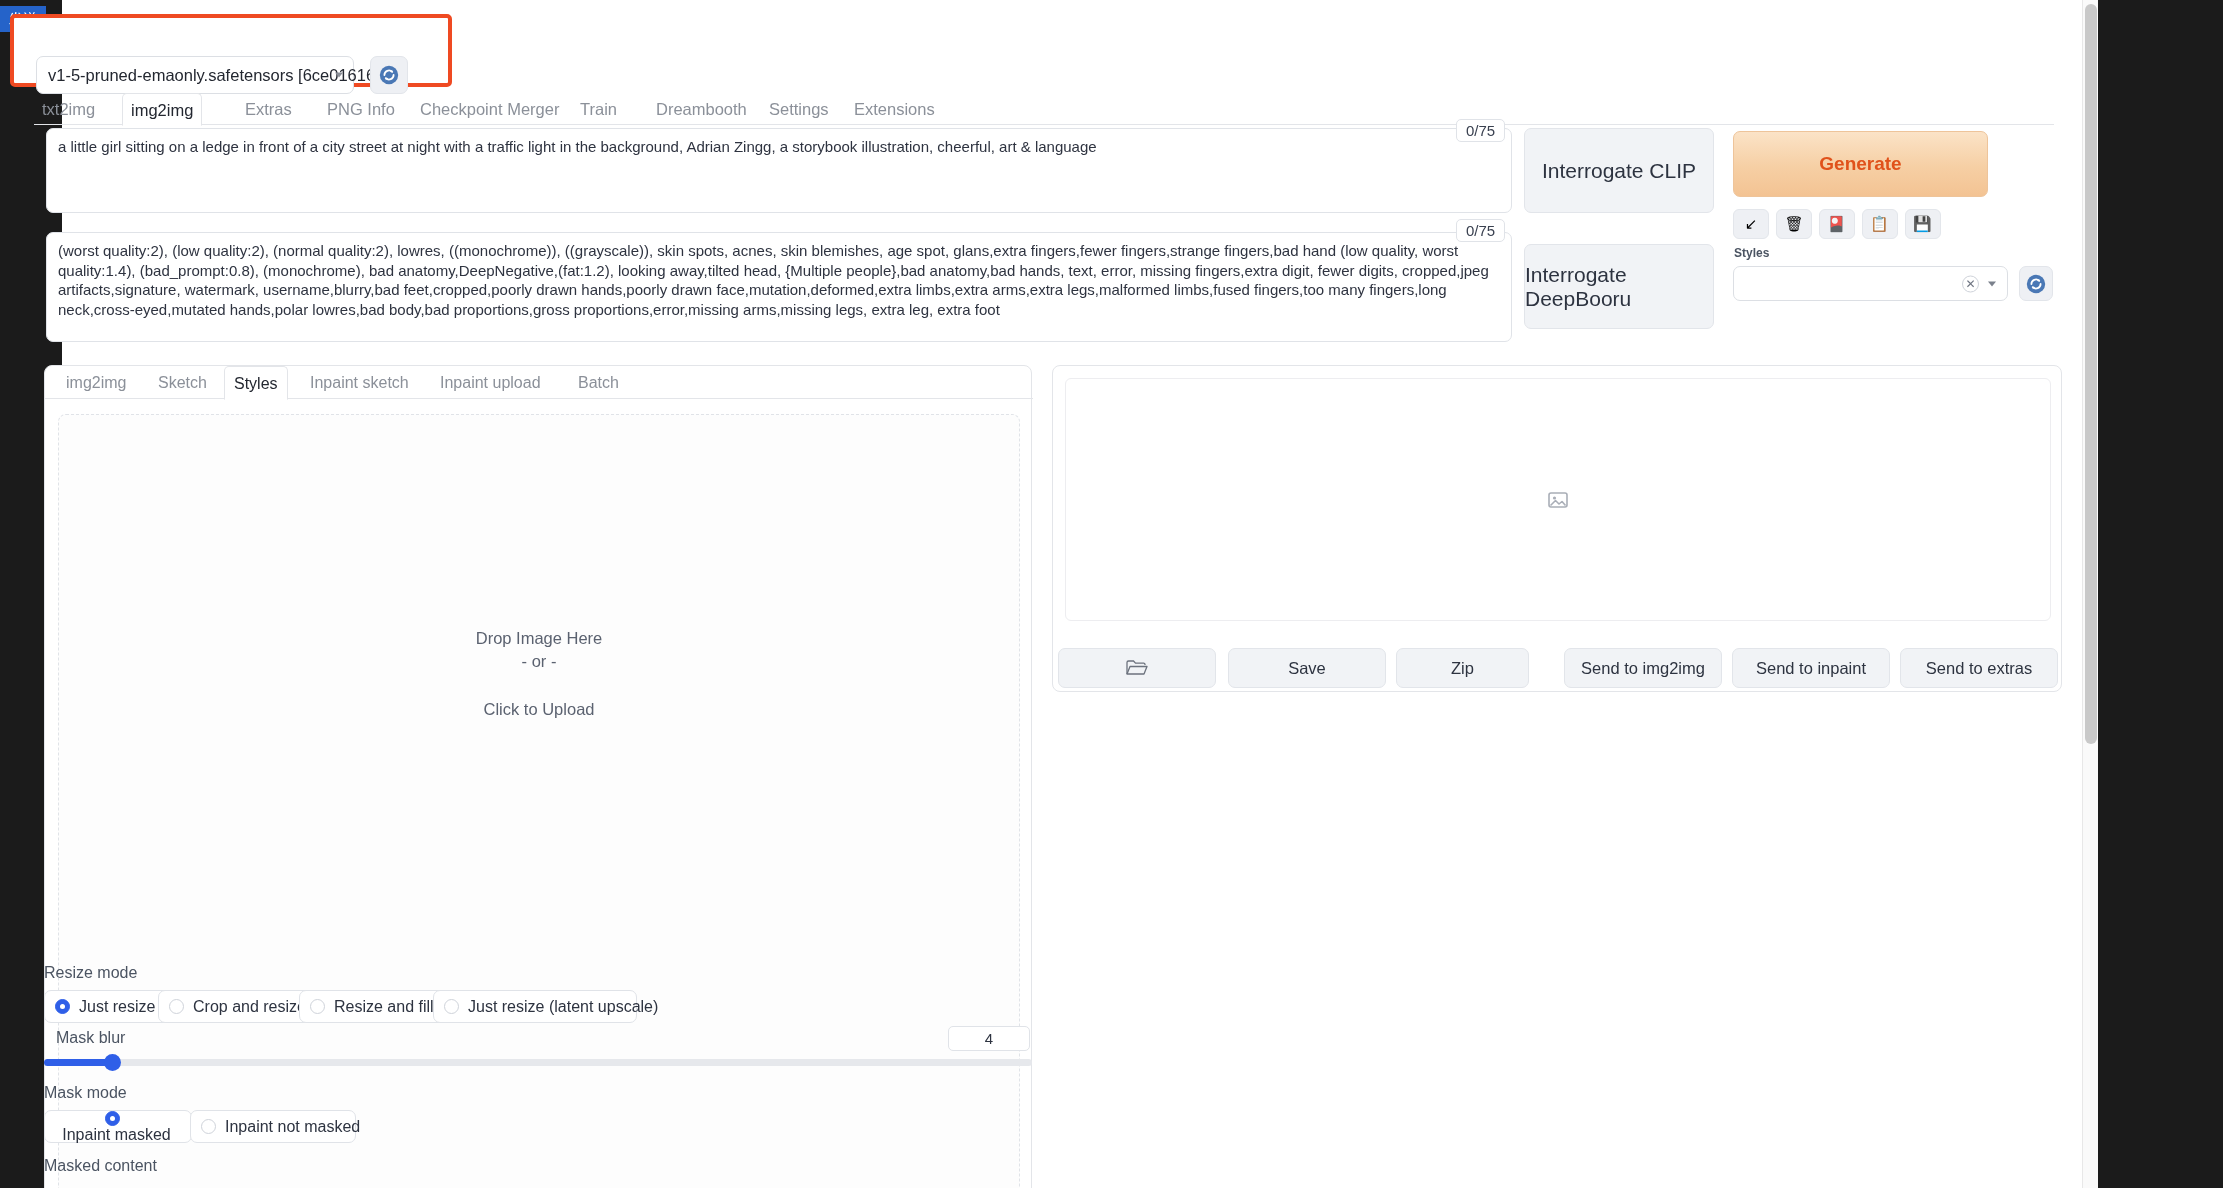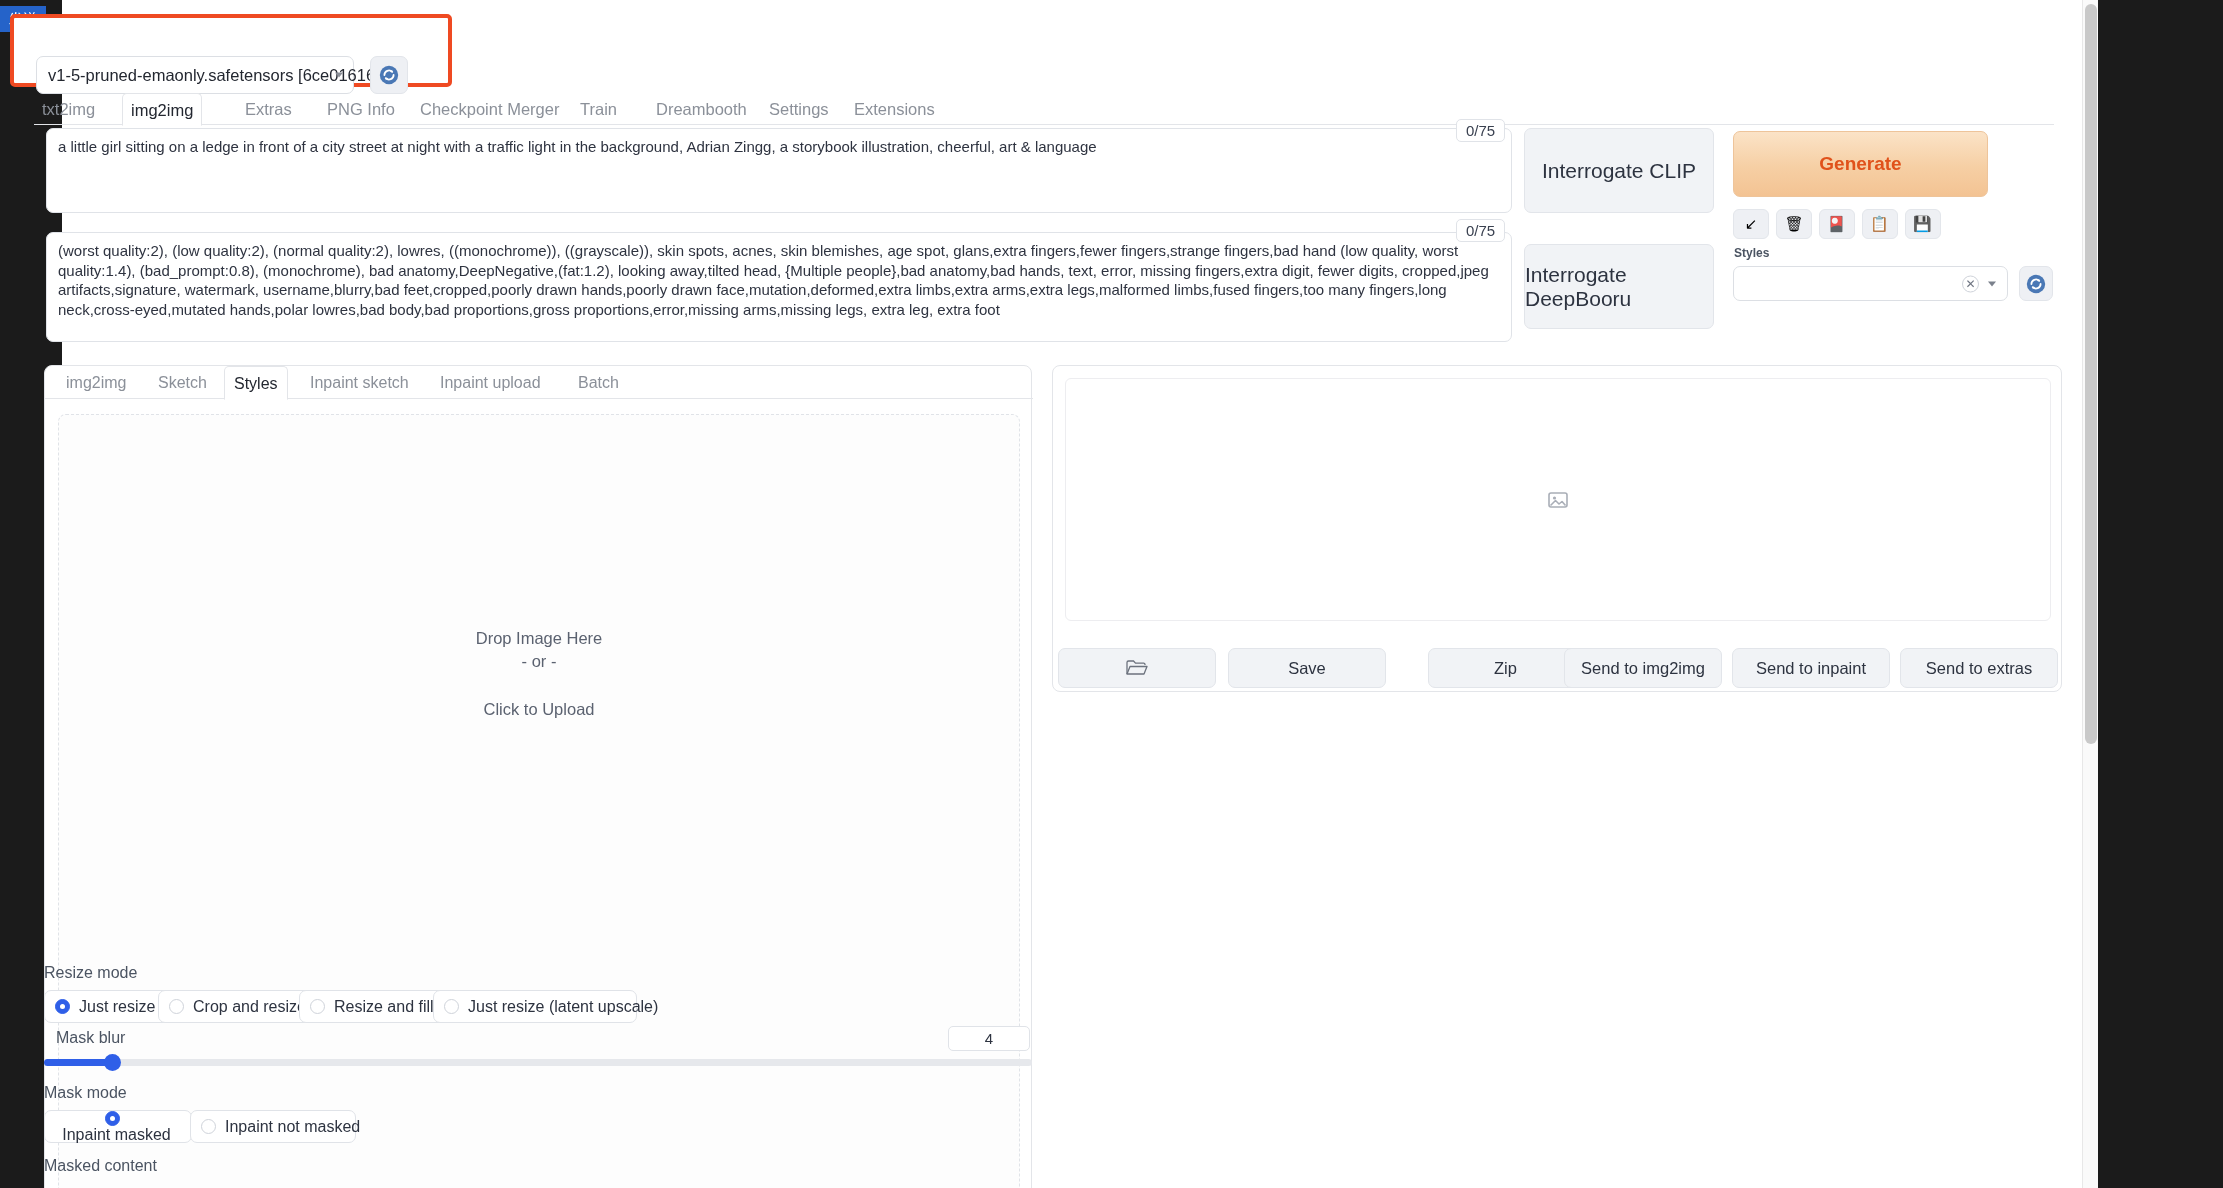--- a/index.html
+++ b/index.html
@@ -511,21 +511,21 @@
       </div>
     </div>
 
     <div class="out-btn" style="left:1058px; width:158px;">
       <svg width="22" height="18" viewBox="0 0 22 18">
         <path d="M1 15V3.5A1.5 1.5 0 0 1 2.5 2h5l2 2.2h8A1.3 1.3 0 0 1 19 5.5V6" fill="none" stroke="#6c727d" stroke-width="1.3"></path>
         <path d="M1 15l3-7.5h17L18 15z" fill="none" stroke="#6c727d" stroke-width="1.3" stroke-linejoin="round"></path>
       </svg>
     </div>
     <div class="out-btn" style="left:1228px; width:158px;">Save</div>
-    <div class="out-btn" style="left:1396px; width:155px;margin-left:32px;">Zip</div>
+    <div class="out-btn" style="left:1396px; width:133px;">Zip</div>
     <div class="out-btn" style="left:1564px; width:158px;">Send to img2img</div>
     <div class="out-btn" style="left:1732px; width:158px;">Send to inpaint</div>
     <div class="out-btn" style="left:1900px; width:158px;">Send to extras</div>
 
     <div class="vscroll-track">
       <div class="vscroll-thumb"></div>
     </div>
 
   </div>
 

